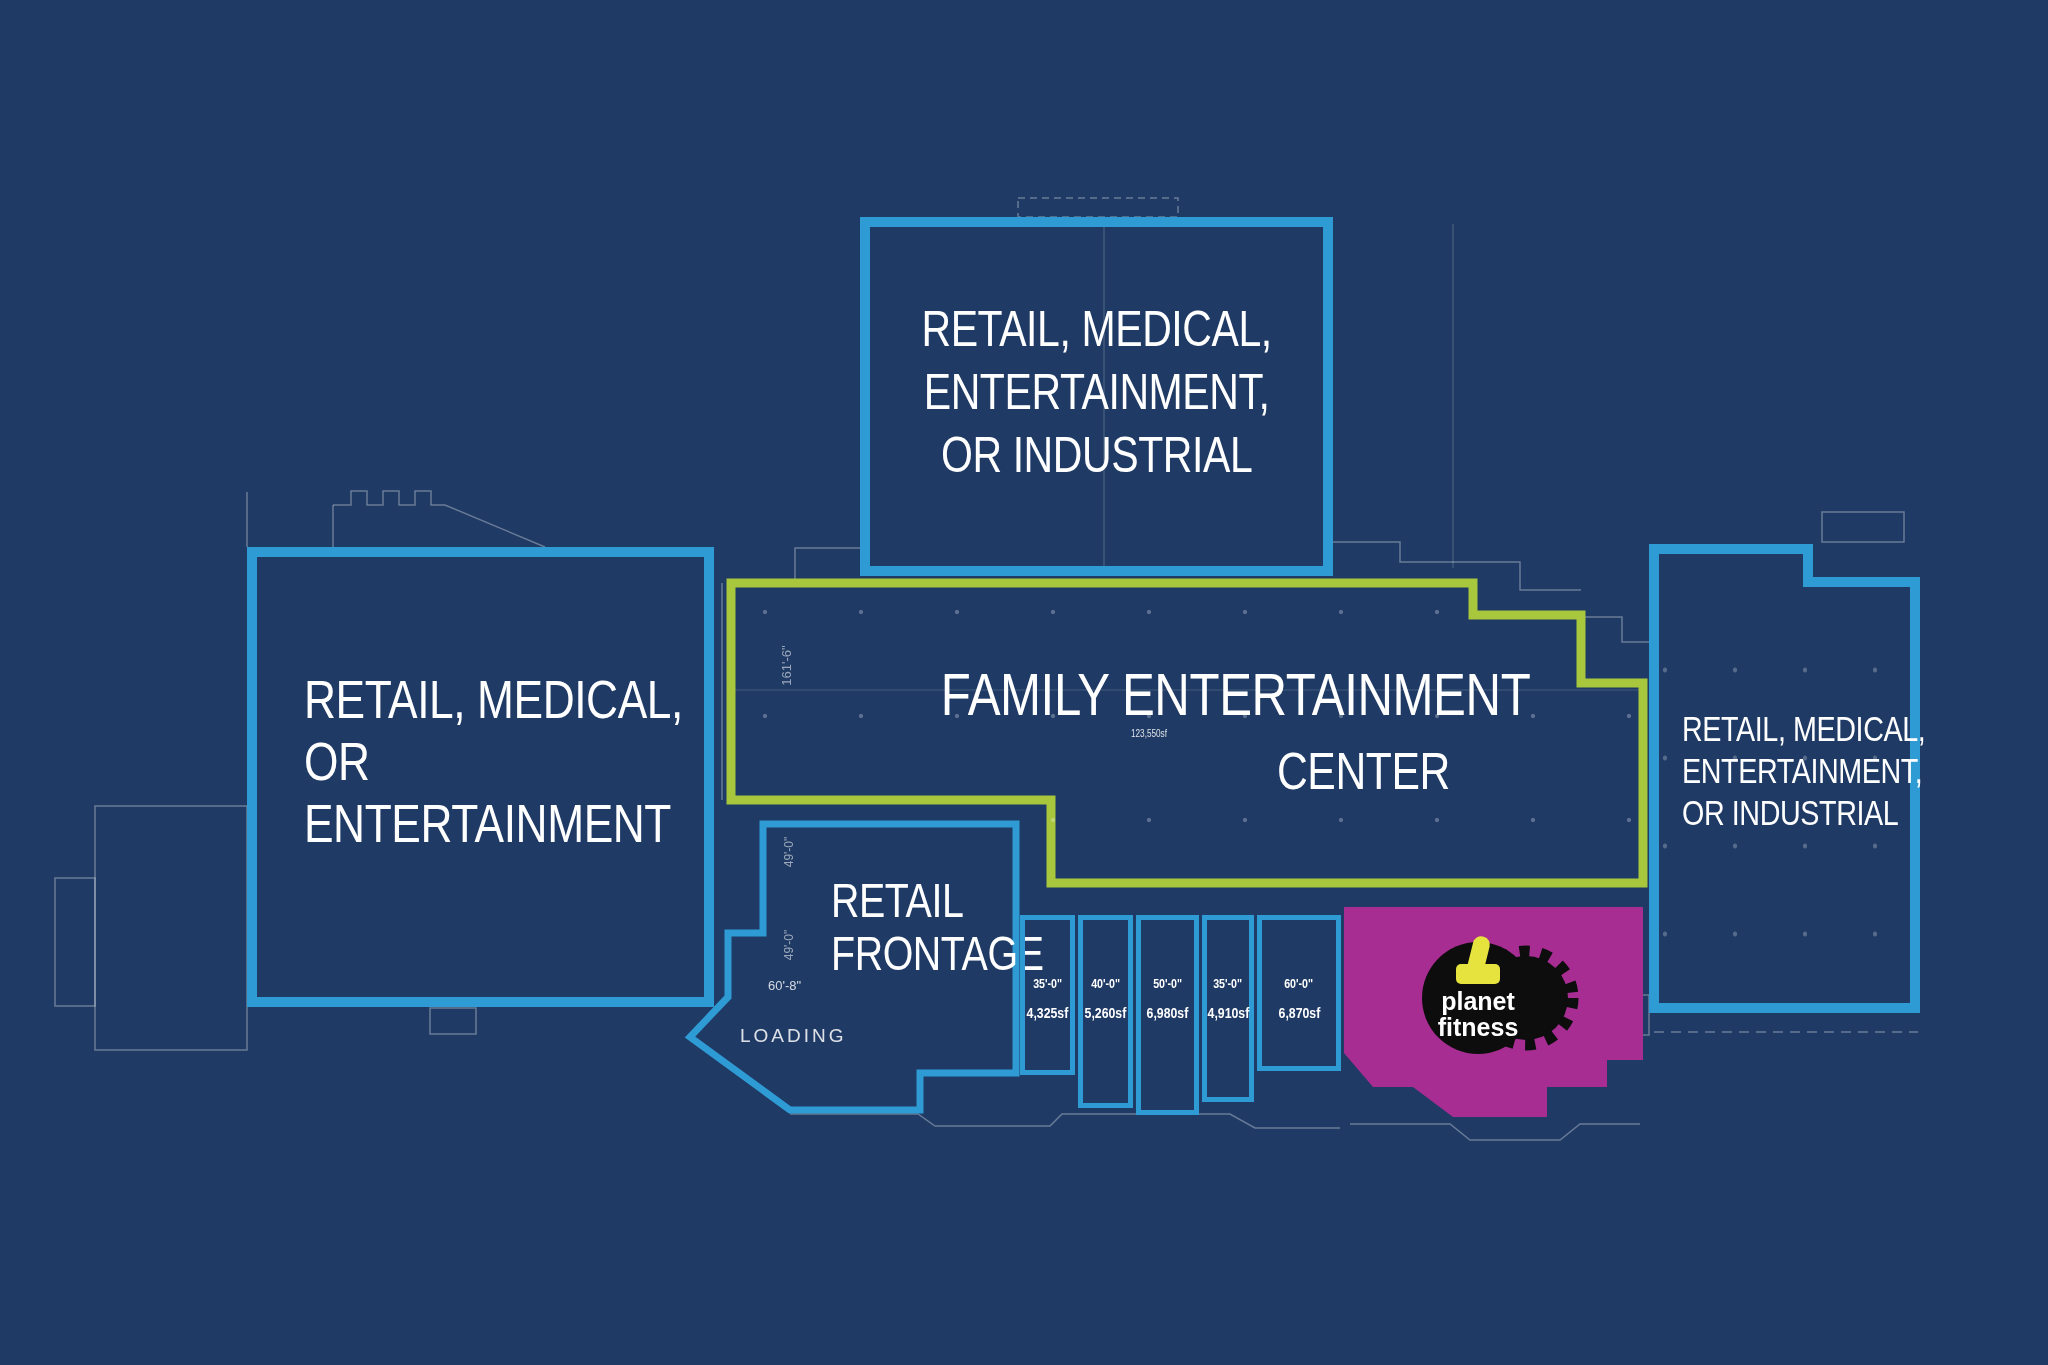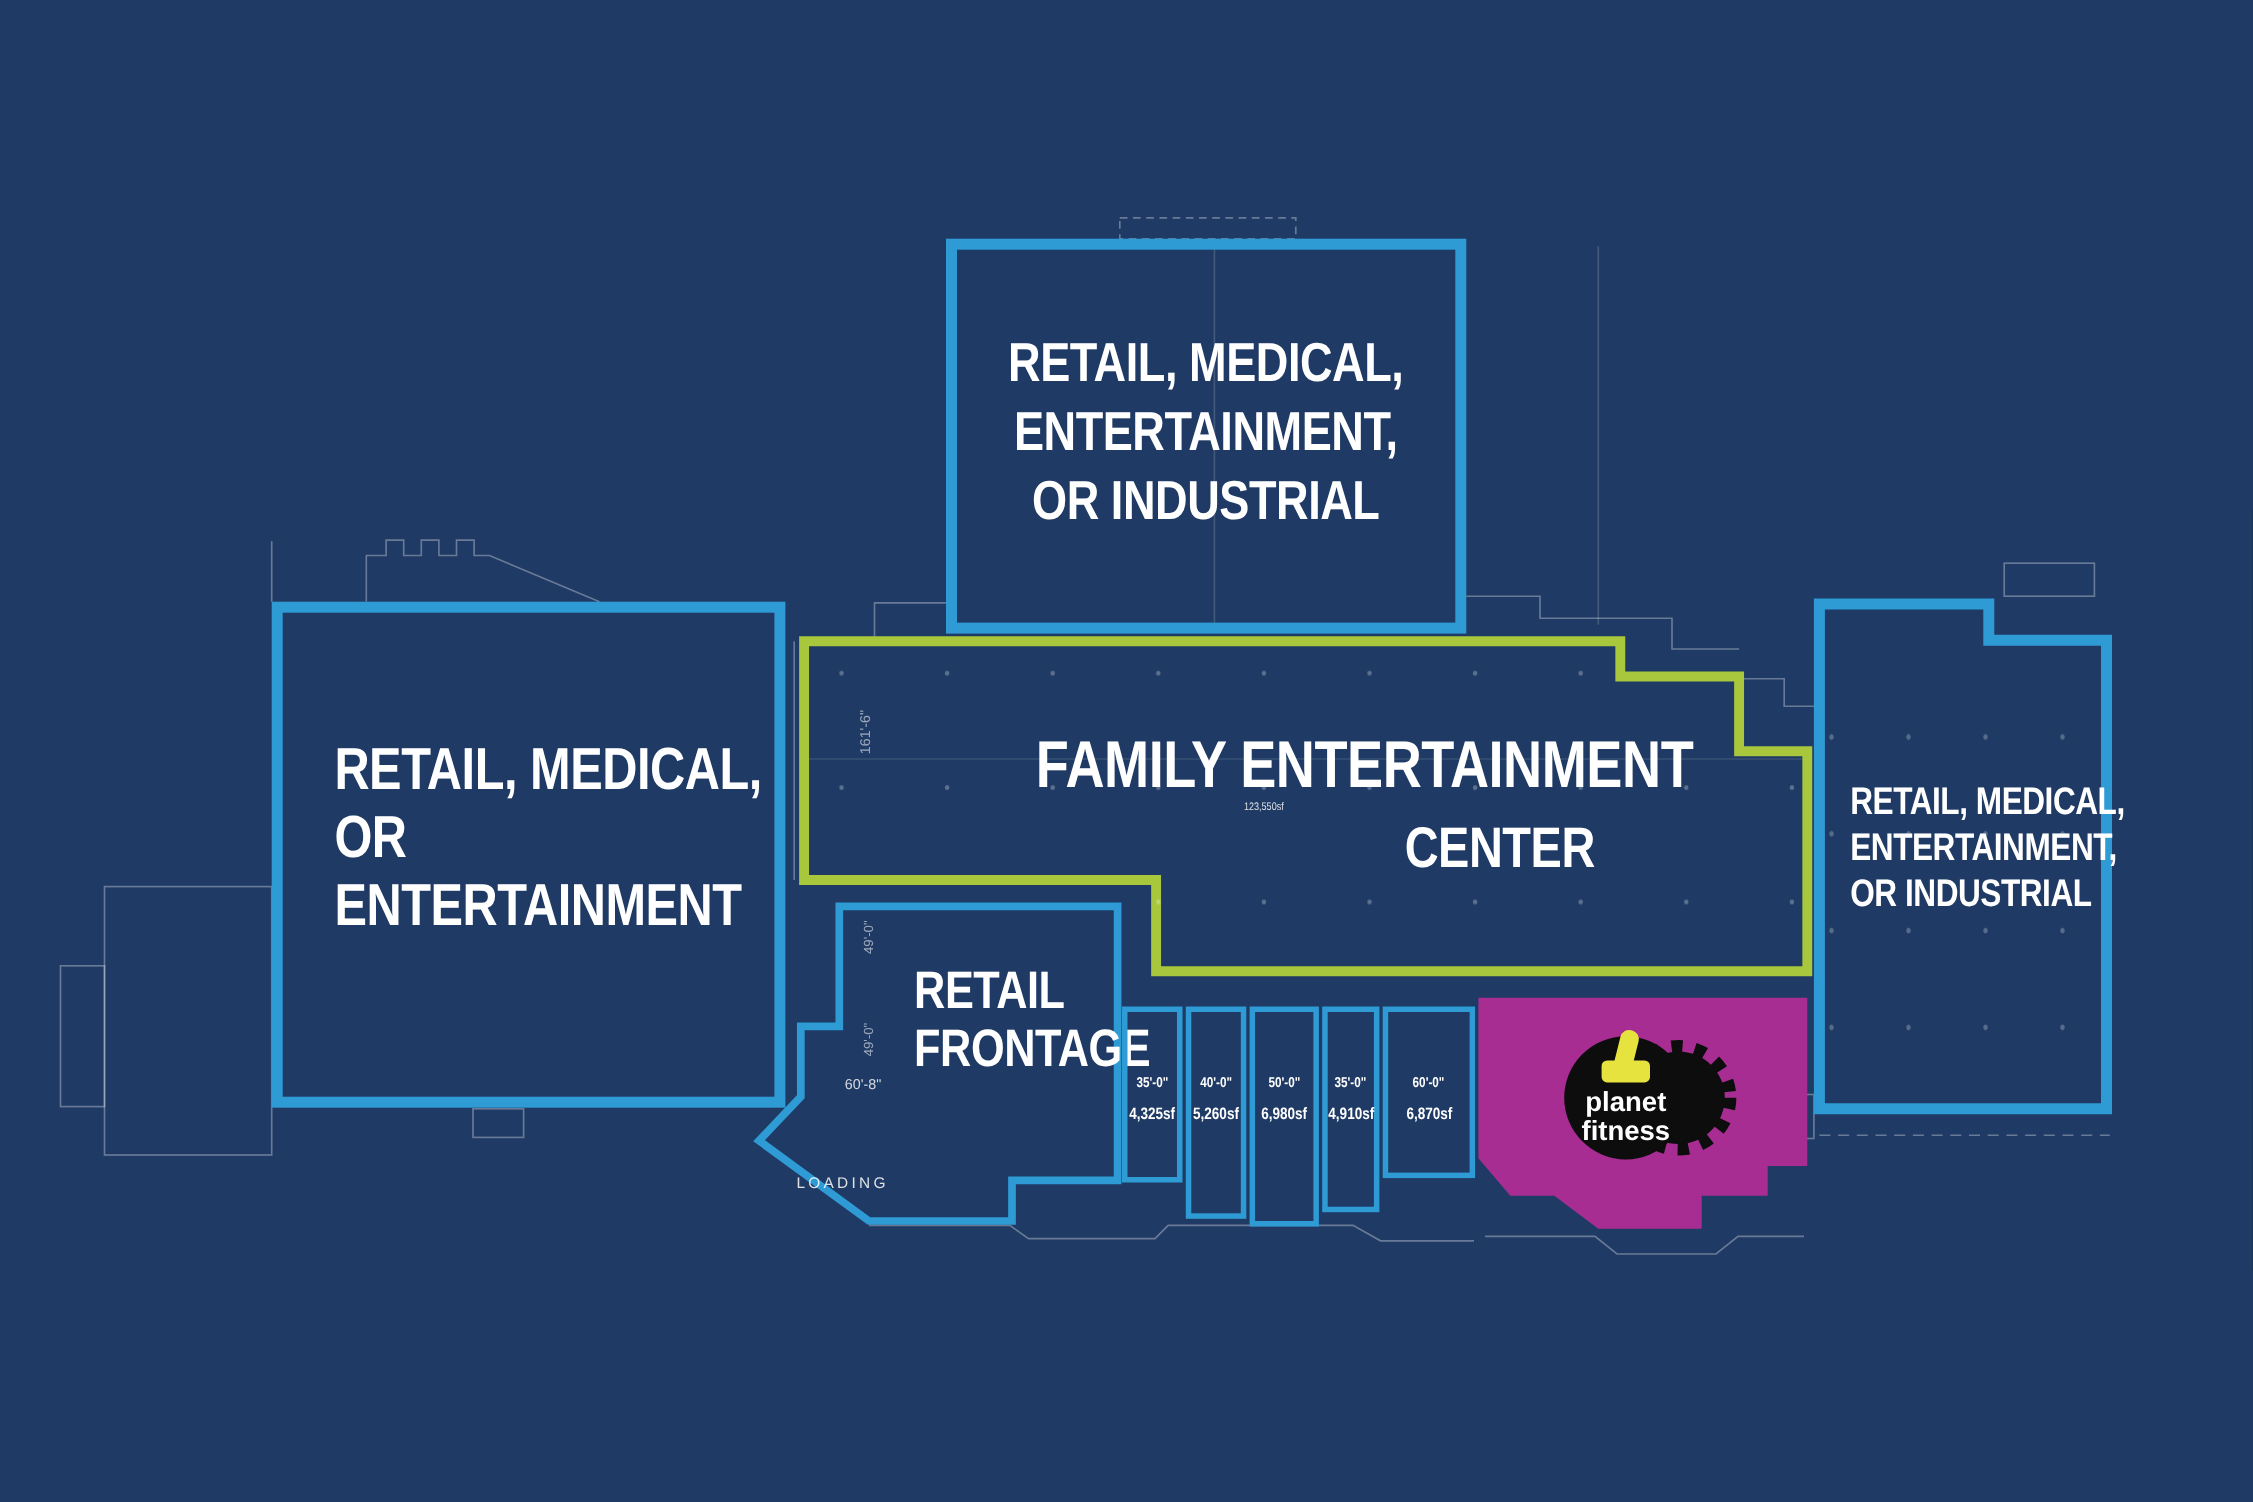--- a/index.html
+++ b/index.html
@@ -14,21 +14,21 @@
   .green{stroke:var(--green,#a8c73c);fill:none;}
   .magenta{fill:var(--magenta,#a82d93);stroke:none;}
   .dots{
     position:absolute;inset:0;
     background-image:radial-gradient(rgba(255,255,255,0.55) 1.6px, transparent 2.4px);
     background-size:96px 104px;background-position:45px 40px;
   }
   .dots.rb{
     background-size:70px 88px;opacity:.45;background-position:20px 10px;
   }
-  .label{position:absolute;color:var(--white,#ffffff);font-weight:700;letter-spacing:-0.5px;}
+  .label{position:absolute;color:var(--white,#ffffff);font-weight:400;letter-spacing:-0.5px;}
   .cond{display:inline-block;transform:scaleX(0.82);transform-origin:center top;white-space:nowrap;}
   .cond-l{display:inline-block;transform:scaleX(0.82);transform-origin:left top;white-space:nowrap;}
   .thin{font-weight:400;letter-spacing:0;}
   .rot{transform:rotate(-90deg);transform-origin:center center;}
   .unit{
     position:absolute;border:5px solid var(--blue,#2f9bd5);box-sizing:border-box;
     display:flex;flex-direction:column;align-items:center;padding-top:56px;
     color:#fff;text-align:center;
   }
   .unit-dim{font-size:13px;font-weight:700;margin-bottom:13px;}
@@ -144,21 +144,21 @@
   <div class="unit" style="left:1202px;top:915px;width:52px;height:187px;">
     <span class="unit-dim cond">35'-0"</span>
     <span class="unit-area cond">4,910sf</span>
   </div>
   <div class="unit" style="left:1257px;top:915px;width:84px;height:156px;">
     <span class="unit-dim cond">60'-0"</span>
     <span class="unit-area cond">6,870sf</span>
   </div>
 
   <div class="label thin" style="left:768px;top:978px;font-size:13px;opacity:.8;">60'-8"</div>
-  <div class="label thin" style="left:724px;top:1025px;font-size:14px;letter-spacing:3px;opacity:.85;margin-top:42px;">LOADING</div>
+  <div class="label thin" style="left:740px;top:1025px;font-size:19px;letter-spacing:3px;opacity:.85;">LOADING</div>
   <div class="label thin rot" style="left:766px;top:658px;font-size:13px;opacity:.55;">161'-6"</div>
   <div class="label thin rot" style="left:774px;top:845px;font-size:12px;opacity:.55;">49'-0"</div>
   <div class="label thin rot" style="left:774px;top:938px;font-size:12px;opacity:.55;">49'-0"</div>
 
   <svg class="pf-logo" viewBox="0 0 180 160">
 
     <circle cx="118" cy="80" r="46" fill="none" stroke="var(--logo-black,#0d0d0d)" stroke-width="13" stroke-dasharray="10 11"></circle>
     <circle cx="118" cy="80" r="42" fill="var(--logo-black,#0d0d0d)"></circle>
 
     <circle cx="70" cy="80" r="56" fill="var(--logo-black,#0d0d0d)"></circle>

